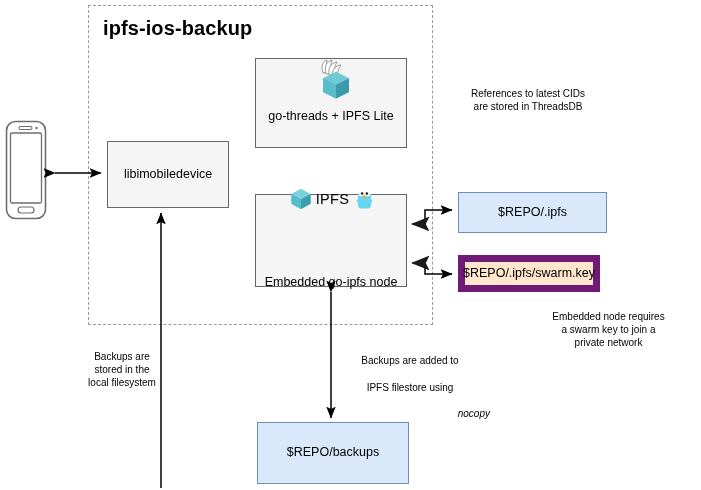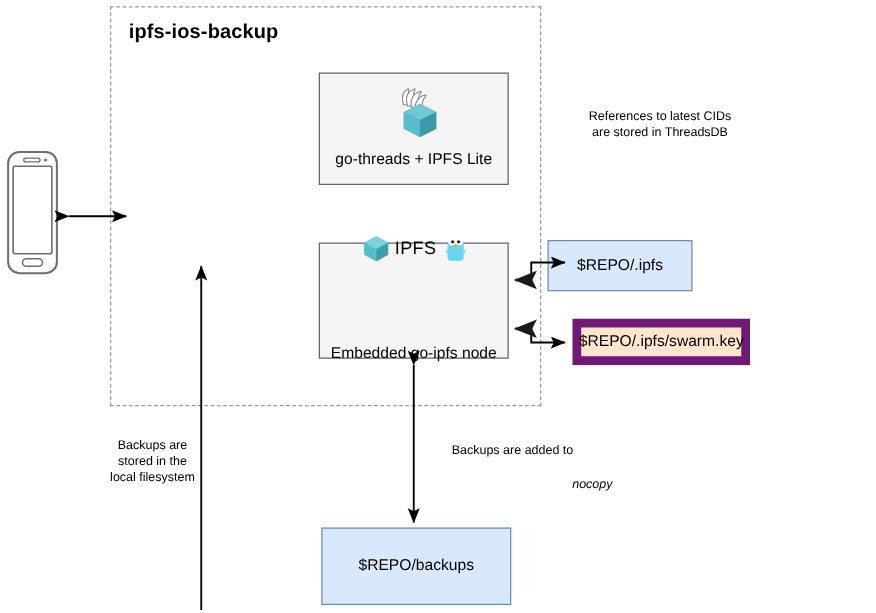--- a/index.html
+++ b/index.html
@@ -13,21 +13,21 @@
   }
   #canvas{position:absolute;left:0;top:0;width:701px;height:490px;}
   .abs{position:absolute;box-sizing:border-box;}
 
   
   .group-box{
     border:1.5px dashed #9a9a9a;
     background:transparent;
   }
   .group-title{
-    font-size:16px;
+    font-size:20px;
     font-weight:bold;
     letter-spacing:0.1px;
     color:#000;
     white-space:nowrap;
   }
 
   
   .node{
     border:1px solid #666666;
     background:#f5f5f5;
@@ -42,21 +42,21 @@
     border:1px solid #6c8ebf;
     background:#dae8fc;
   }
   .node-orange{
     border:7px solid #701a75;
     background:#ffe6cc;
   }
   .node-label{line-height:1.25;white-space:nowrap;}
 
   .stack{
-    display:flex;flex-direction:column;align-items:center;justify-content:center;
+    display:flex;flex-direction:column;align-items:center;
     width:100%;height:100%;
   }
 
   
   .note{
     font-size:10px;
     line-height:1.32;
     text-align:center;
     color:#000;
     white-space:pre-line;
@@ -76,20 +76,23 @@
   <div class="abs" style="left:5px;top:120px;width:42px;height:100px;">
     <svg width="42" height="100" viewBox="0 0 42 100">
       <rect x="1.5" y="1.5" width="39" height="97" rx="9" ry="9" fill="#ffffff" stroke="#6d6d6d" stroke-width="1.6"></rect>
       <rect x="5.5" y="13" width="31" height="70" rx="1.5" ry="1.5" fill="#ffffff" stroke="#6d6d6d" stroke-width="1.3"></rect>
       <rect x="14" y="6.5" width="13" height="3" rx="1.5" ry="1.5" fill="#ffffff" stroke="#6d6d6d" stroke-width="1.1"></rect>
       <circle cx="31.5" cy="8" r="1.2" fill="#6d6d6d"></circle>
       <rect x="13" y="87" width="16" height="6" rx="3" ry="3" fill="#ffffff" stroke="#6d6d6d" stroke-width="1.2"></rect>
     </svg>
   </div>
 
+  <div class="abs node" style="left:107px;top:141px;width:122px;height:67px;">
+    <span class="node-label">libimobiledevice</span>
+  </div>
 
   <div class="abs node" style="left:255px;top:58px;width:152px;height:90px;">
     <div class="stack">
       <div style="margin-bottom:6px;">
         <svg width="56" height="44" viewBox="0 0 56 44">
 
           <g fill="#ffffff" stroke="#8b8b8b" stroke-width="0.9" stroke-linejoin="round">
             <path d="M20 14 C18 8 19 3 24 1 C23 6 24 10 26 13 Z"></path>
             <path d="M23 15 C21 8 23 3 29 1 C27 6 28 11 30 14 Z"></path>
             <path d="M26 16 C25 9 28 4 34 3 C31 8 31 12 32 15 Z"></path>
@@ -130,38 +133,42 @@
             <path d="M7 8.3 Q8.5 9.6 10 8.3" stroke="#f5a623" stroke-width="1.4" fill="none" stroke-linecap="round"></path>
             <path d="M2 11 L0.4 13.5 L2 14.6 Z" fill="#68d5f2"></path>
             <path d="M15 11 L16.6 13.5 L15 14.6 Z" fill="#68d5f2"></path>
           </svg>
         </span>
       </div>
       <span class="node-label">Embedded go-ipfs node</span>
     </div>
   </div>
 
-  <div class="abs node node-blue" style="left:438px;top:192px;width:116px;height:41px;text-align:right;">
+  <div class="abs node node-blue" style="left:458px;top:192px;width:149px;height:41px;text-align:right;">
     <span class="node-label">$REPO/.ipfs</span>
   </div>
 
   <div class="abs node node-orange" style="left:458px;top:255px;width:142px;height:37px;">
     <span class="node-label">$REPO/.ipfs/swarm.key</span>
   </div>
 
   <div class="abs node node-blue" style="left:257px;top:422px;width:152px;height:62px;">
     <span class="node-label">$REPO/backups</span>
   </div>
 
   <div class="abs note" style="left:443px;top:87px;width:170px;">References to latest CIDs
 are stored in ThreadsDB</div>
 
+  <div class="abs note" style="left:521px;top:310px;width:175px;">Embedded node requires
+a swarm key to join a
+private network</div>
 
   <div class="abs note" style="left:330px;top:341px;width:160px;">
     <div>Backups are added to</div>
+    <div>IPFS filestore using</div>
     <div class="em">nocopy</div>
   </div>
 
   <div class="abs note" style="left:57px;top:350px;width:130px;">Backups are
 stored in the
 local filesystem</div>
 
   <svg class="abs" style="left:0;top:0;width:701px;height:490px;pointer-events:none;">
     <defs>
       <marker id="ahB" markerWidth="9" markerHeight="9" refX="7.6" refY="3.2" orient="auto" markerUnits="strokeWidth">

